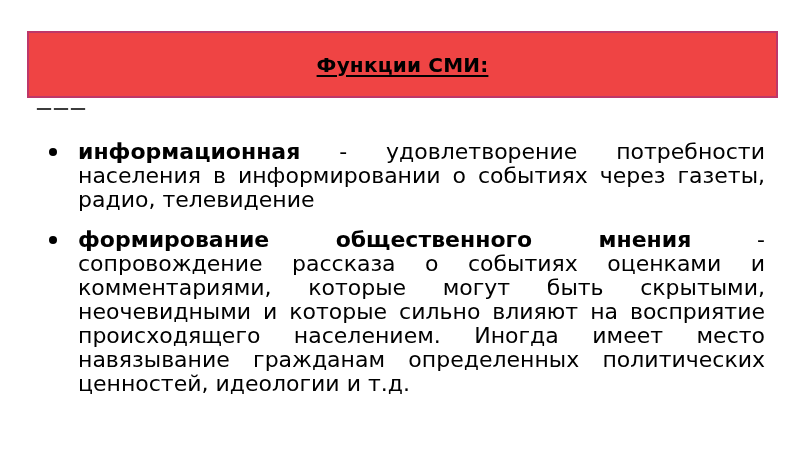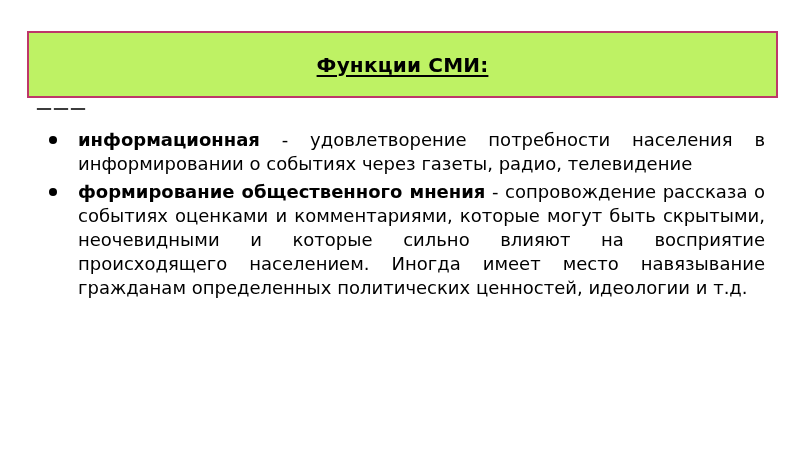--- a/index.html
+++ b/index.html
@@ -17,21 +17,21 @@
     color: #000000;
   }
   .title-box {
     position: absolute;
     left: 27px;
     top: 31px;
     width: 751px;
     height: 67px;
     box-sizing: border-box;
     border: 2.5px solid #be3769;
-    background: #bef264;
+    background: #ef4444;
     display: flex;
     align-items: center;
     justify-content: center;
   }
   .title-text {
     font-size: 20px;
     font-weight: bold;
     text-decoration: underline;
     text-decoration-thickness: 2px;
     text-underline-offset: 3px;
@@ -52,22 +52,22 @@
     left: 47px;
     top: 124px;
     width: 718px;
     margin: 0;
     padding: 0;
     list-style: none;
   }
   .bullet-item {
     position: relative;
     padding-left: 31px;
-    margin: 4px 0 3px 0;
-    font-size: 18px;
+    margin: 16px 0 3px 0;
+    font-size: 22px;
     line-height: 24px;
     text-align: justify;
   }
   .bullet-dot {
     position: absolute;
     left: 2px;
     top: 8px;
     width: 8px;
     height: 8px;
     border-radius: 50%;

